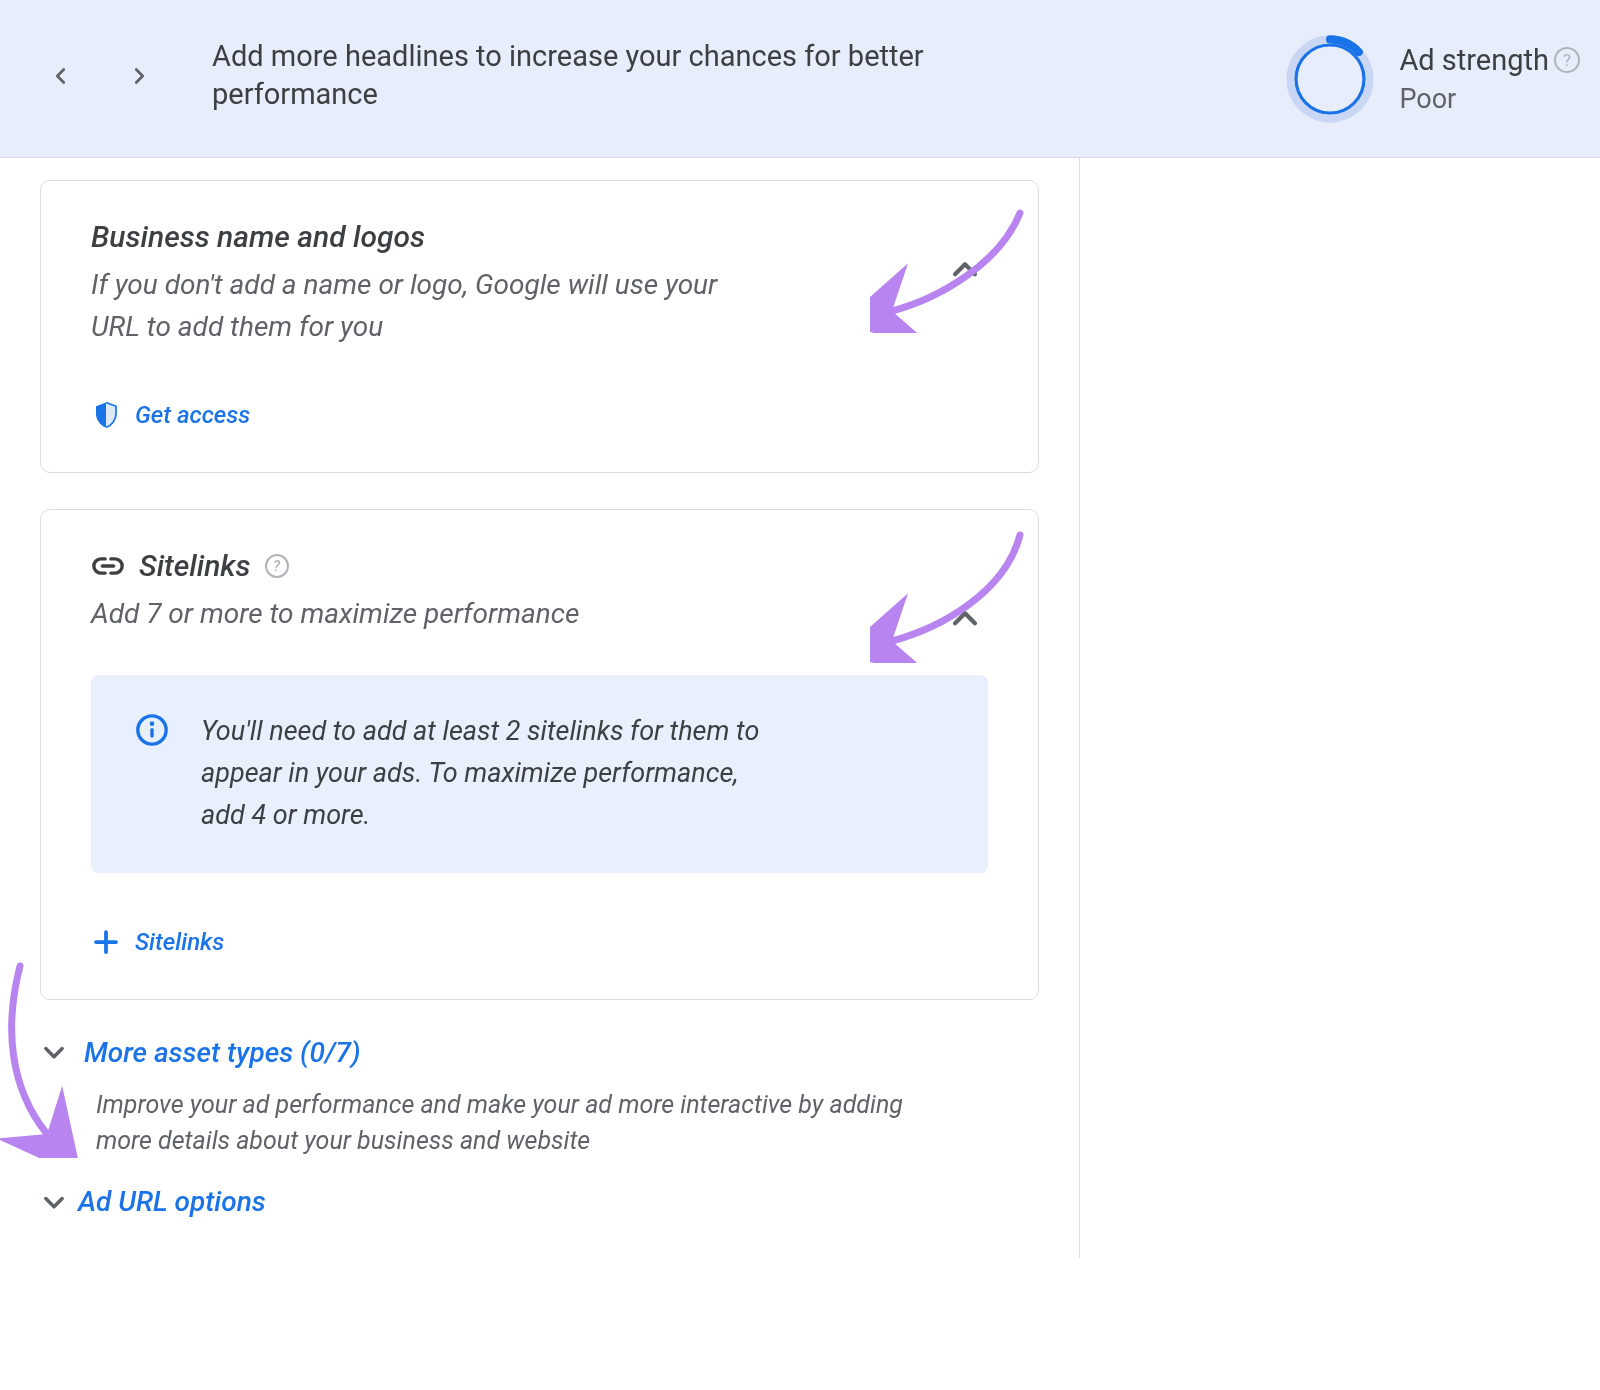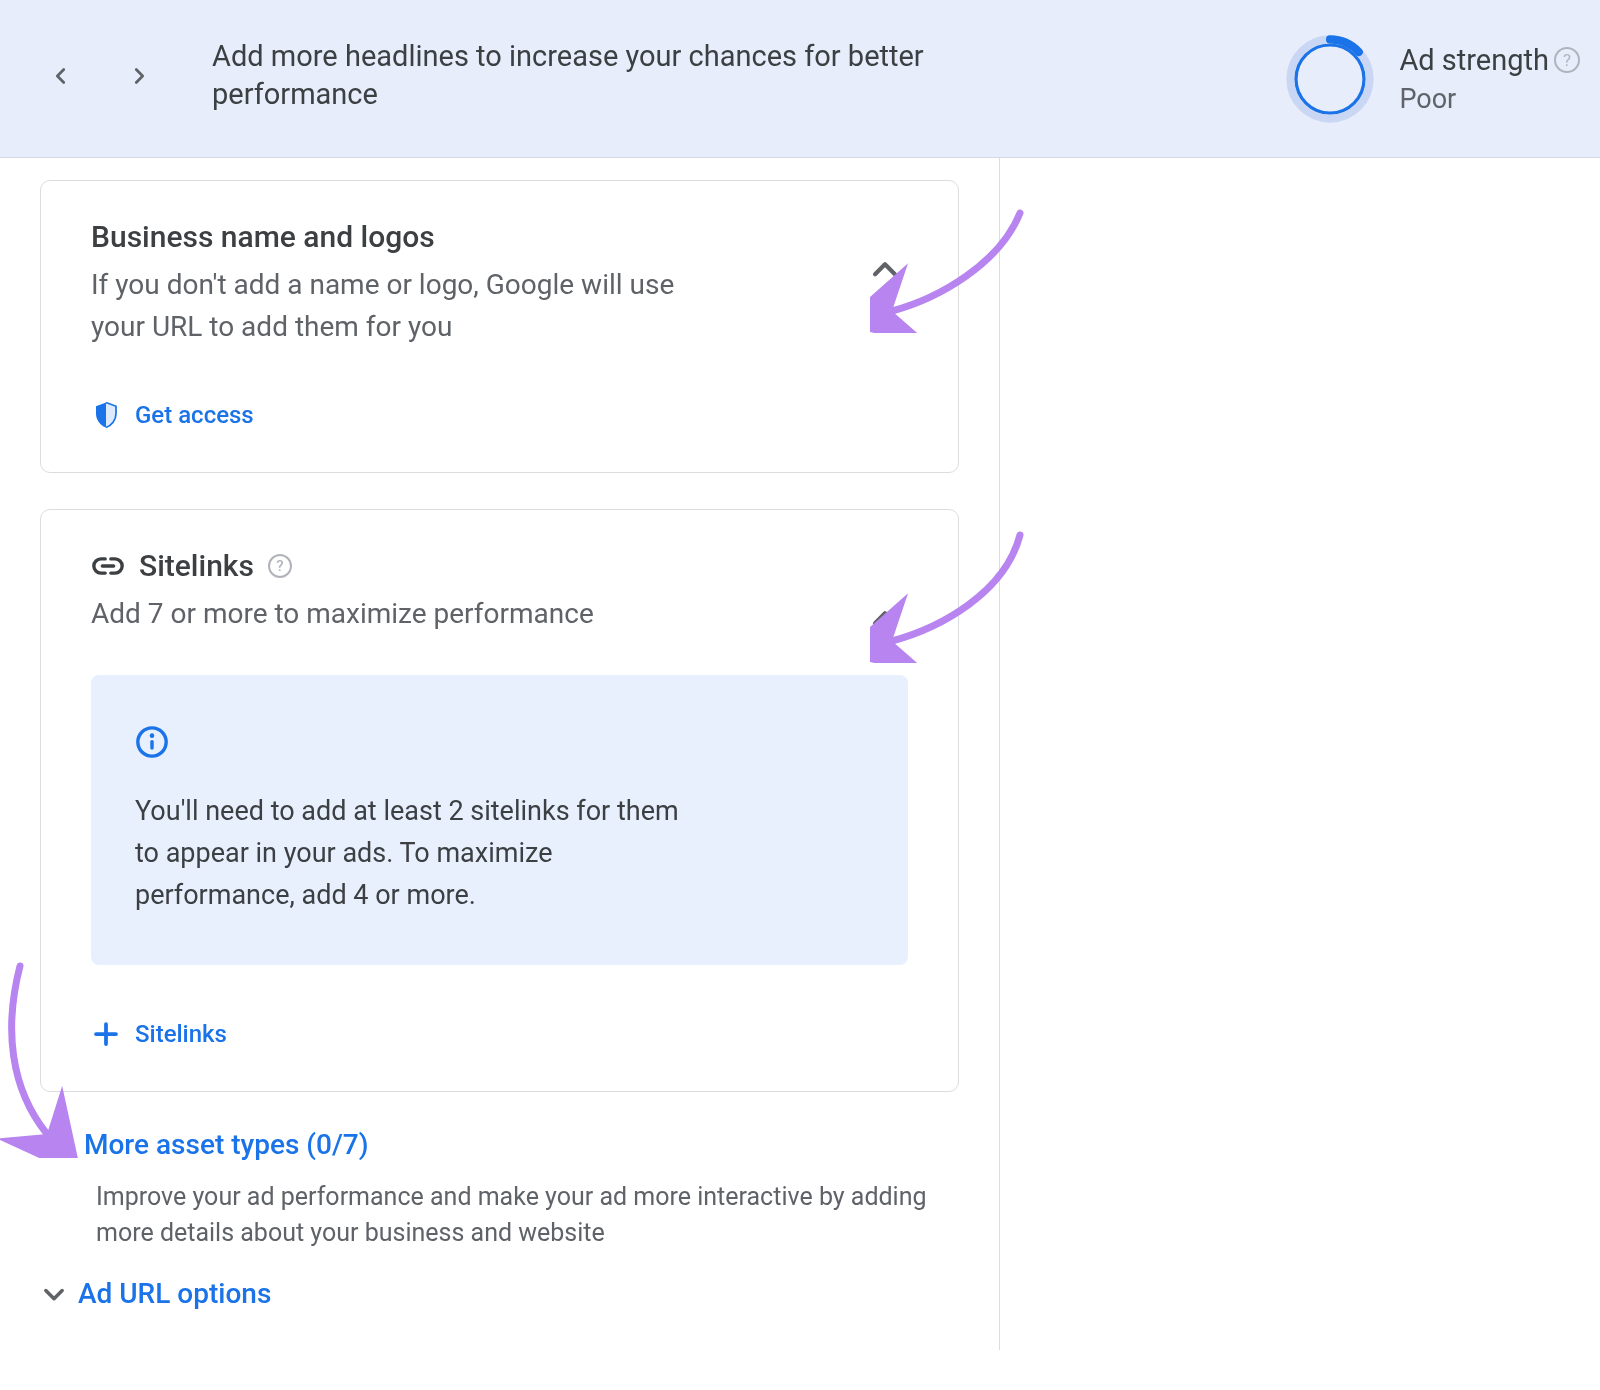--- a/index.html
+++ b/index.html
@@ -83,23 +83,24 @@
     display:inline-flex;align-items:center;justify-content:center;
     flex:0 0 auto;
   }
 
   
   .main{
     display:flex;
     position:relative;
   }
   .left-col{
-    width:1000px;
+    width:1080px;
     padding:22px 40px 40px 40px;
     border-right:1px solid var(--border);
+    font-style:italic;
   }
   .card{
     border:1px solid var(--border);
     border-radius:10px;
     padding:38px 50px 38px 50px;
     margin-bottom:36px;
     position:relative;
     background:#fff;
   }
   .card-title{
@@ -128,24 +129,23 @@
     font-size:24px;
     font-weight:500;
     margin-top:52px;
     cursor:pointer;
   }
 
   .info-box{
     background:var(--info-bg);
     border-radius:8px;
     margin-top:40px;
-    padding:48px 44px;
+    padding:36px 44px;
     display:flex;
     gap:32px;
-    flex-direction:column;
   }
   .info-icon{
     flex:0 0 auto;
     color:var(--blue);
     margin-top:2px;
   }
   .info-text{
     font-size:27px;
     line-height:1.55;
     color:#3c4043;

